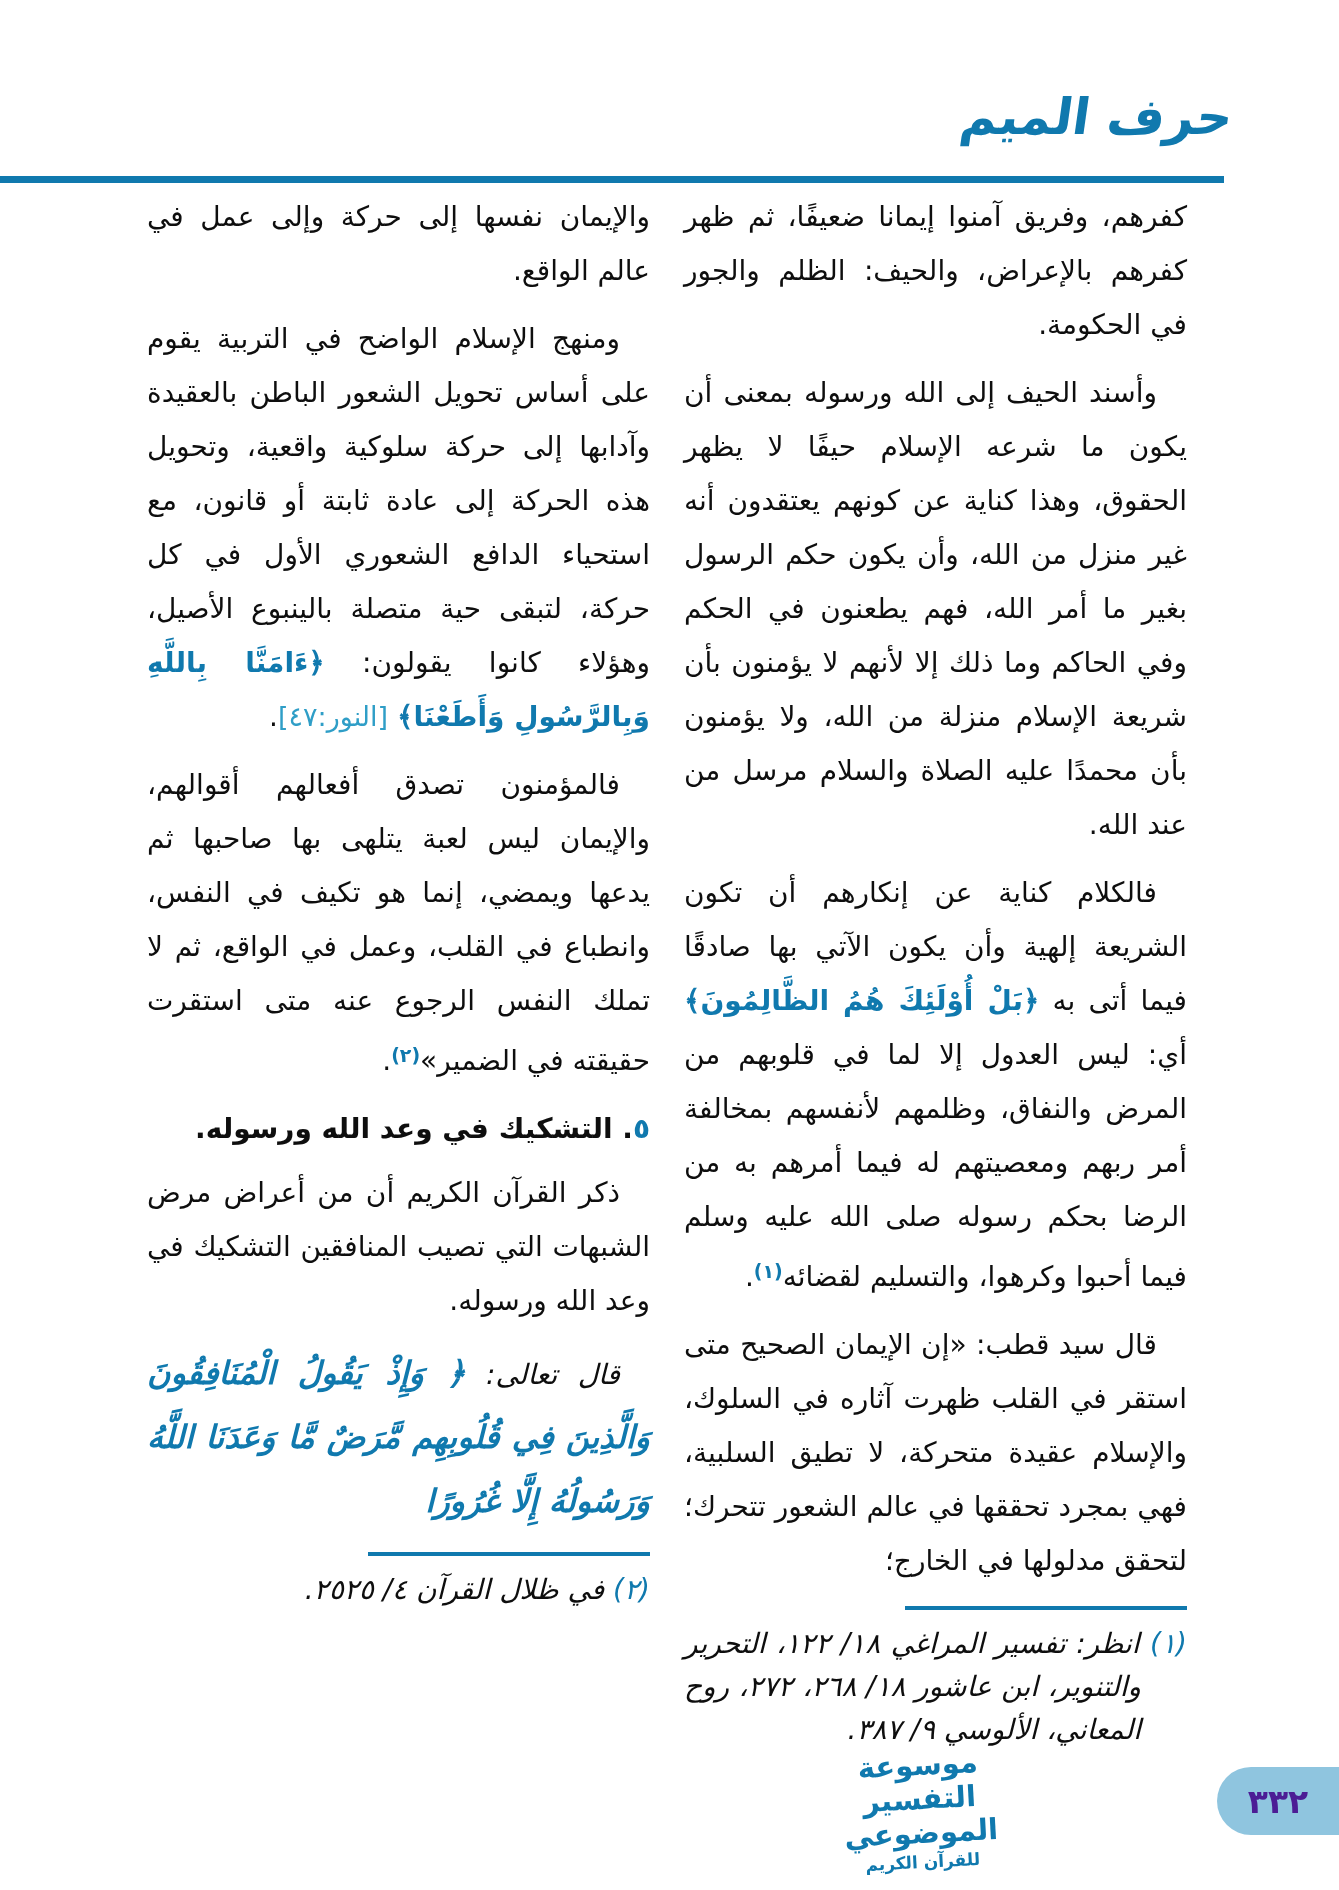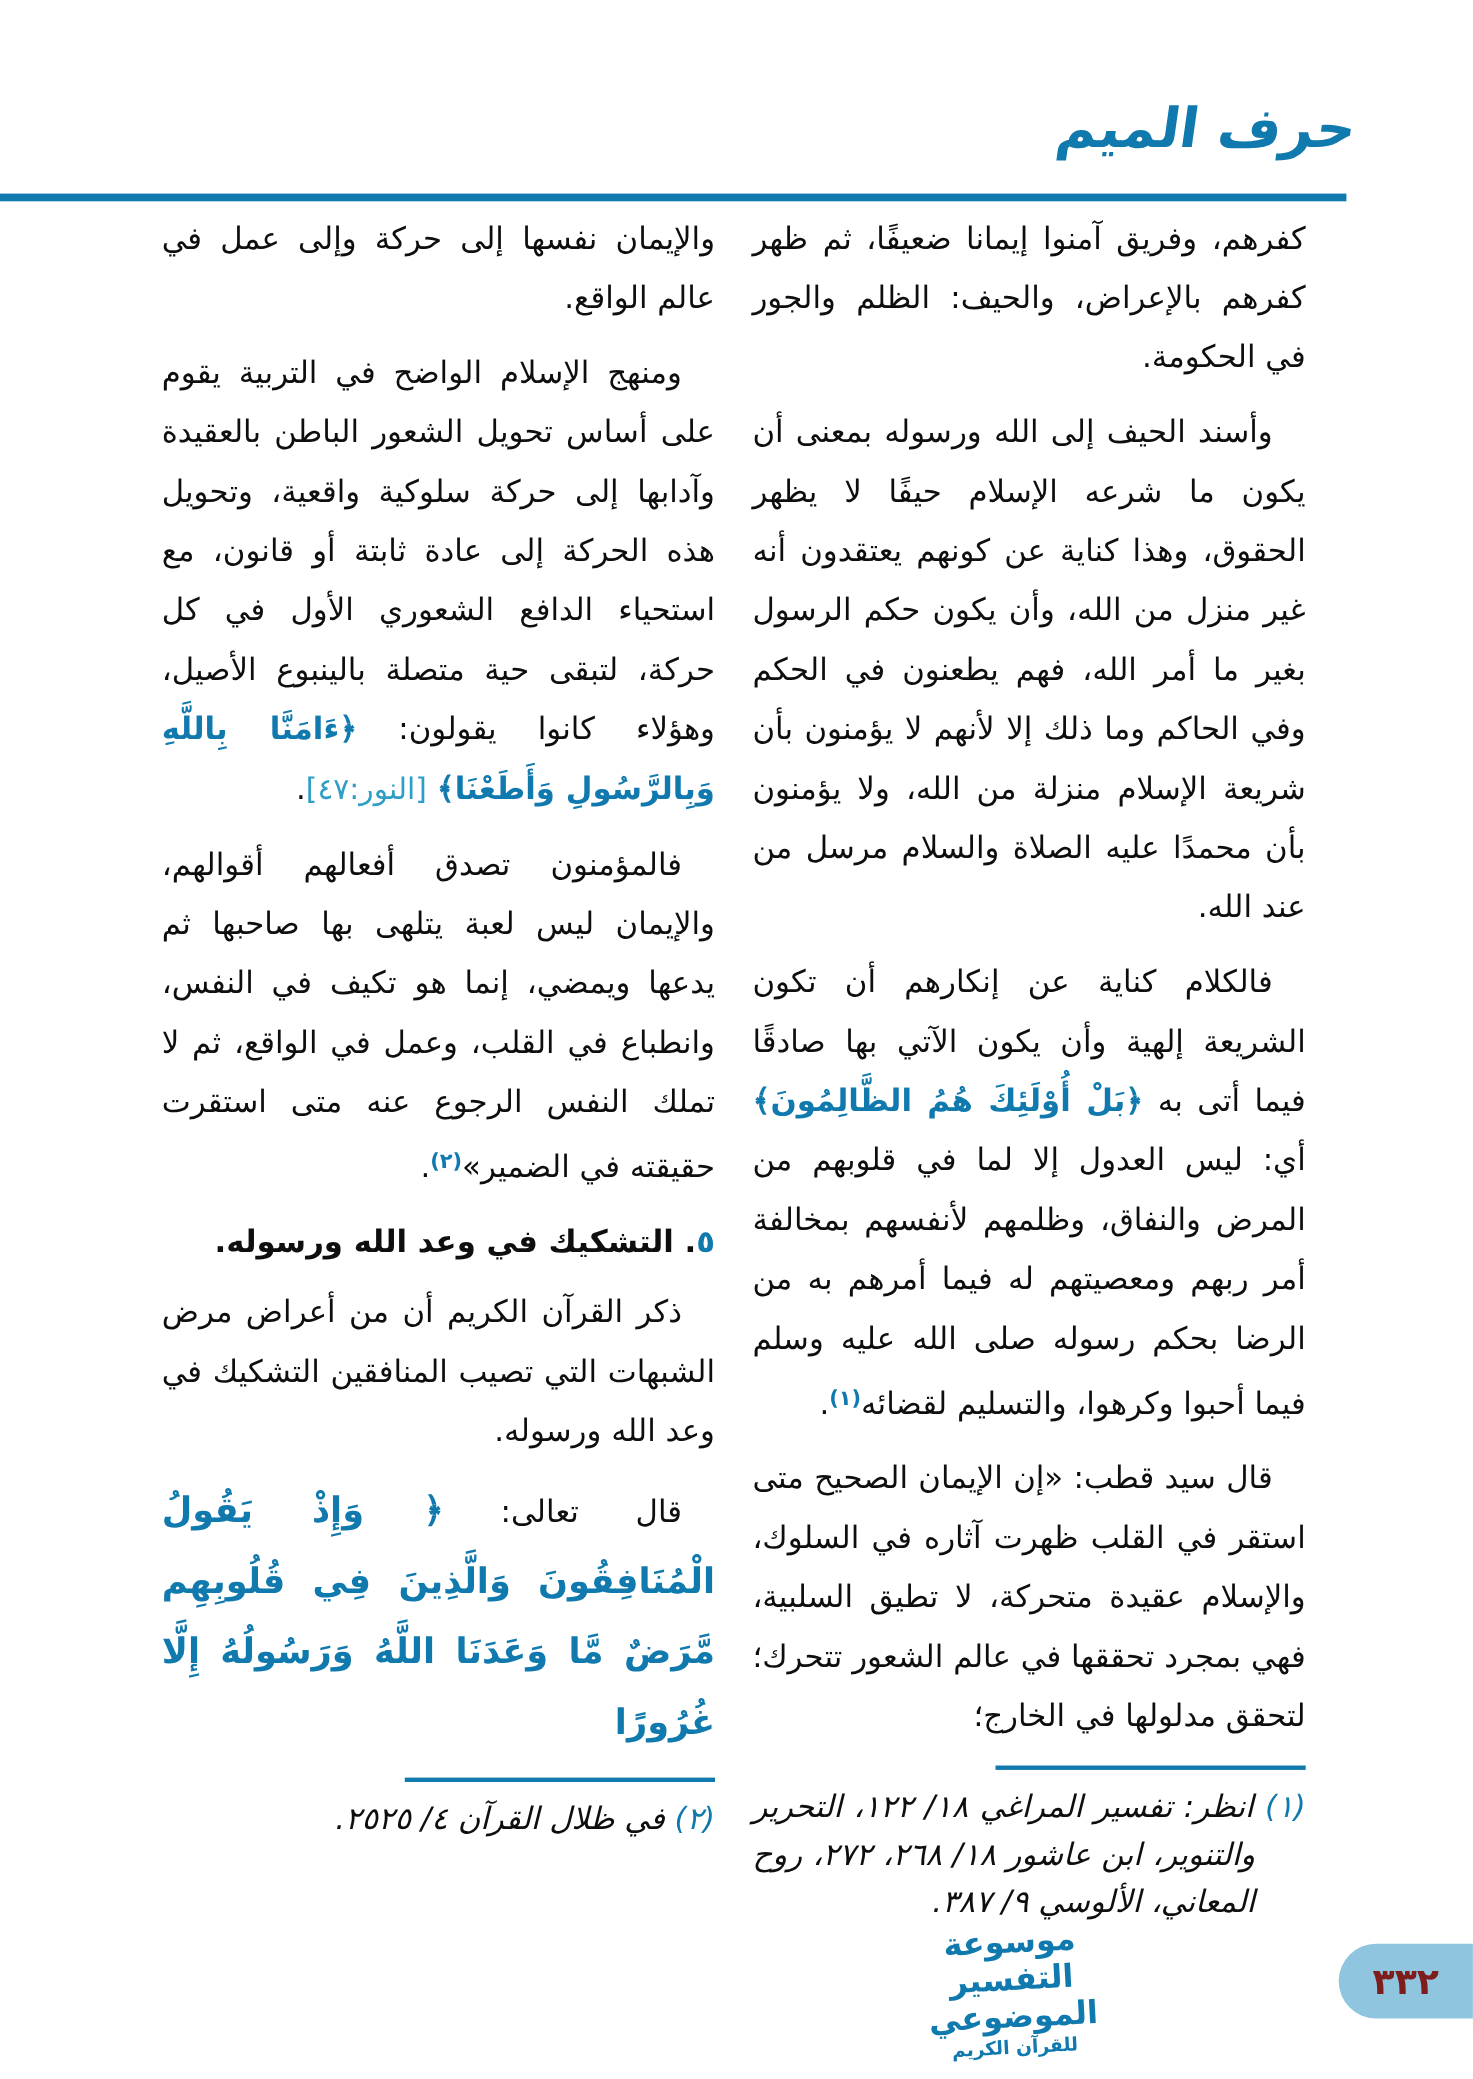--- a/index.html
+++ b/index.html
@@ -29,38 +29,38 @@
   }
   .col{width:503px;font-size:28px;line-height:54px;text-align:justify;}
   .col p{margin:0 0 14px;}
   .col p.indent{text-indent:30px;}
   .col p.heading{font-weight:bold;margin-bottom:10px;}
   .run-quran{color:var(--accent);font-weight:bold;}
   .run-ref{color:var(--ref);font-size:27px;}
   .run-fnref{color:var(--accent);font-size:19px;vertical-align:8px;font-weight:bold;}
   .run-headnum{color:var(--accent);font-weight:bold;}
   .run-head{font-weight:bold;margin-left:40px;}
-  .bigverse{line-height:62px;}
+  .bigverse{line-height:62px;font-style:italic;}
   .bigverse .run-quran{font-size:32px;}
   .fn-sep{width:282px;height:4px;background:var(--accent);margin:18px 0 12px;}
   .footnote{
     font-size:28px;line-height:43px;text-align:justify;
     padding-right:46px;text-indent:-46px;margin:0 0 2px;font-style:italic;
   }
   .fn-marker{color:var(--accent);}
   .logo{
     position:absolute;top:1748px;right:304px;width:230px;text-align:center;
     color:var(--accent);transform:rotate(-3deg);
   }
   .logo-l1{font-size:29px;font-weight:bold;letter-spacing:-1px;}
   .logo-l2{font-size:17px;font-weight:bold;margin-top:2px;}
   .pagenum{
     position:absolute;top:1767px;right:0;width:122px;height:68px;
     background:var(--badge);border-radius:36px 0 0 36px;
-    color:#7f1d1d;font-size:33px;font-weight:bold;
+    color:#4c1d95;font-size:33px;font-weight:bold;
     display:flex;align-items:center;justify-content:center;
   }
 </style>
 </head>
 <body>
 
 <div class="page">
   <div class="header-title">حرف الميم</div>
   <div class="header-rule"></div>
 

